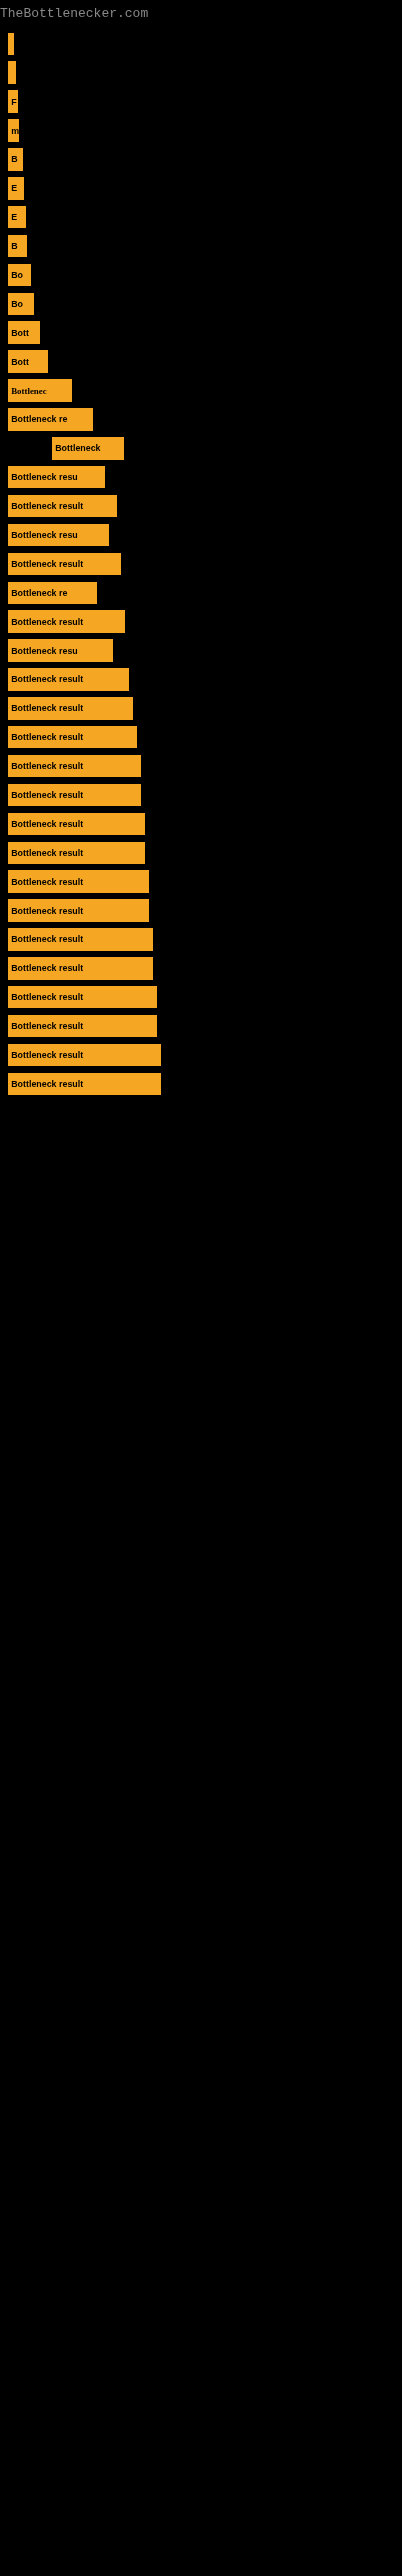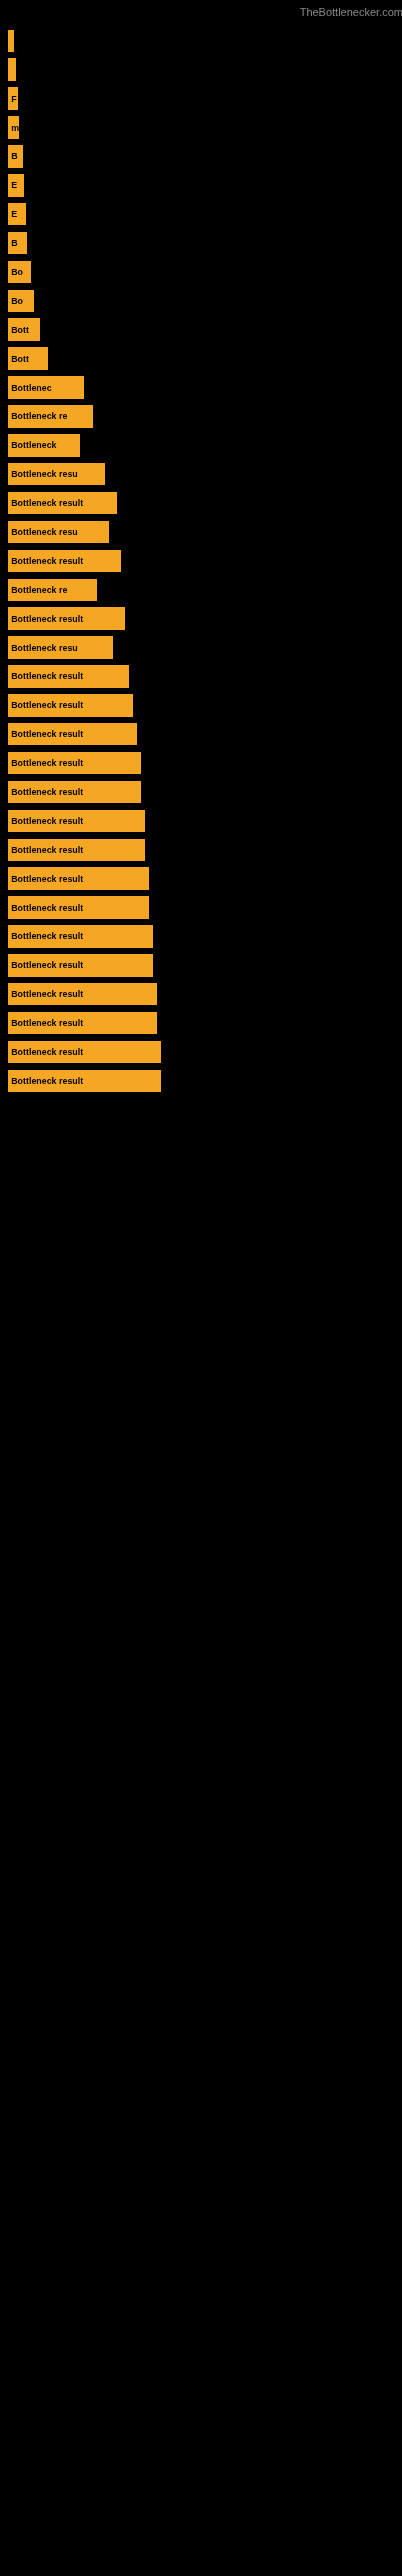--- a/index.html
+++ b/index.html
@@ -9,23 +9,24 @@
     }
     body {
       background-color: #000000;
       width: 403px;
       min-height: 2576px;
       font-family: Arial, sans-serif;
       position: relative;
     }
     .site-title {
       color: #888888;
-      font-size: 11px;
-      text-align: right;
+      font-size: 13px;
+      text-align: left;
       padding: 6.4px 0 3.2px 0;
+      font-family: Liberation Mono, monospace;
     }
     .bars-container {
       padding: 8px 0 0 8px;
       display: flex;
       flex-direction: column;
       gap: 0px;
     }
     .bar-row {
       display: flex;
       align-items: center;
@@ -80,27 +81,27 @@
     <div class="bar-row">
       <div class="bar" style="width: 26px;">Bo</div>
     </div>
     <div class="bar-row">
       <div class="bar" style="width: 32px;">Bott</div>
     </div>
     <div class="bar-row">
       <div class="bar" style="width: 40px;">Bott</div>
     </div>
     <div class="bar-row">
-      <div class="bar" style="width: 76px;">Bottlenec</div>
+      <div class="bar" style="width: 64px; font-family: Liberation Serif, serif;">Bottlenec</div>
     </div>
     <div class="bar-row">
       <div class="bar" style="width: 85px;">Bottleneck re</div>
     </div>
     <div class="bar-row">
-      <div class="bar" style="width: 72px;">Bottleneck</div>
+      <div class="bar" style="width: 72px; margin-left: 44px;">Bottleneck</div>
     </div>
     <div class="bar-row">
       <div class="bar" style="width: 97px;">Bottleneck resu</div>
     </div>
     <div class="bar-row">
       <div class="bar" style="width: 109px;">Bottleneck result</div>
     </div>
     <div class="bar-row">
       <div class="bar" style="width: 101px;">Bottleneck resu</div>
     </div>

